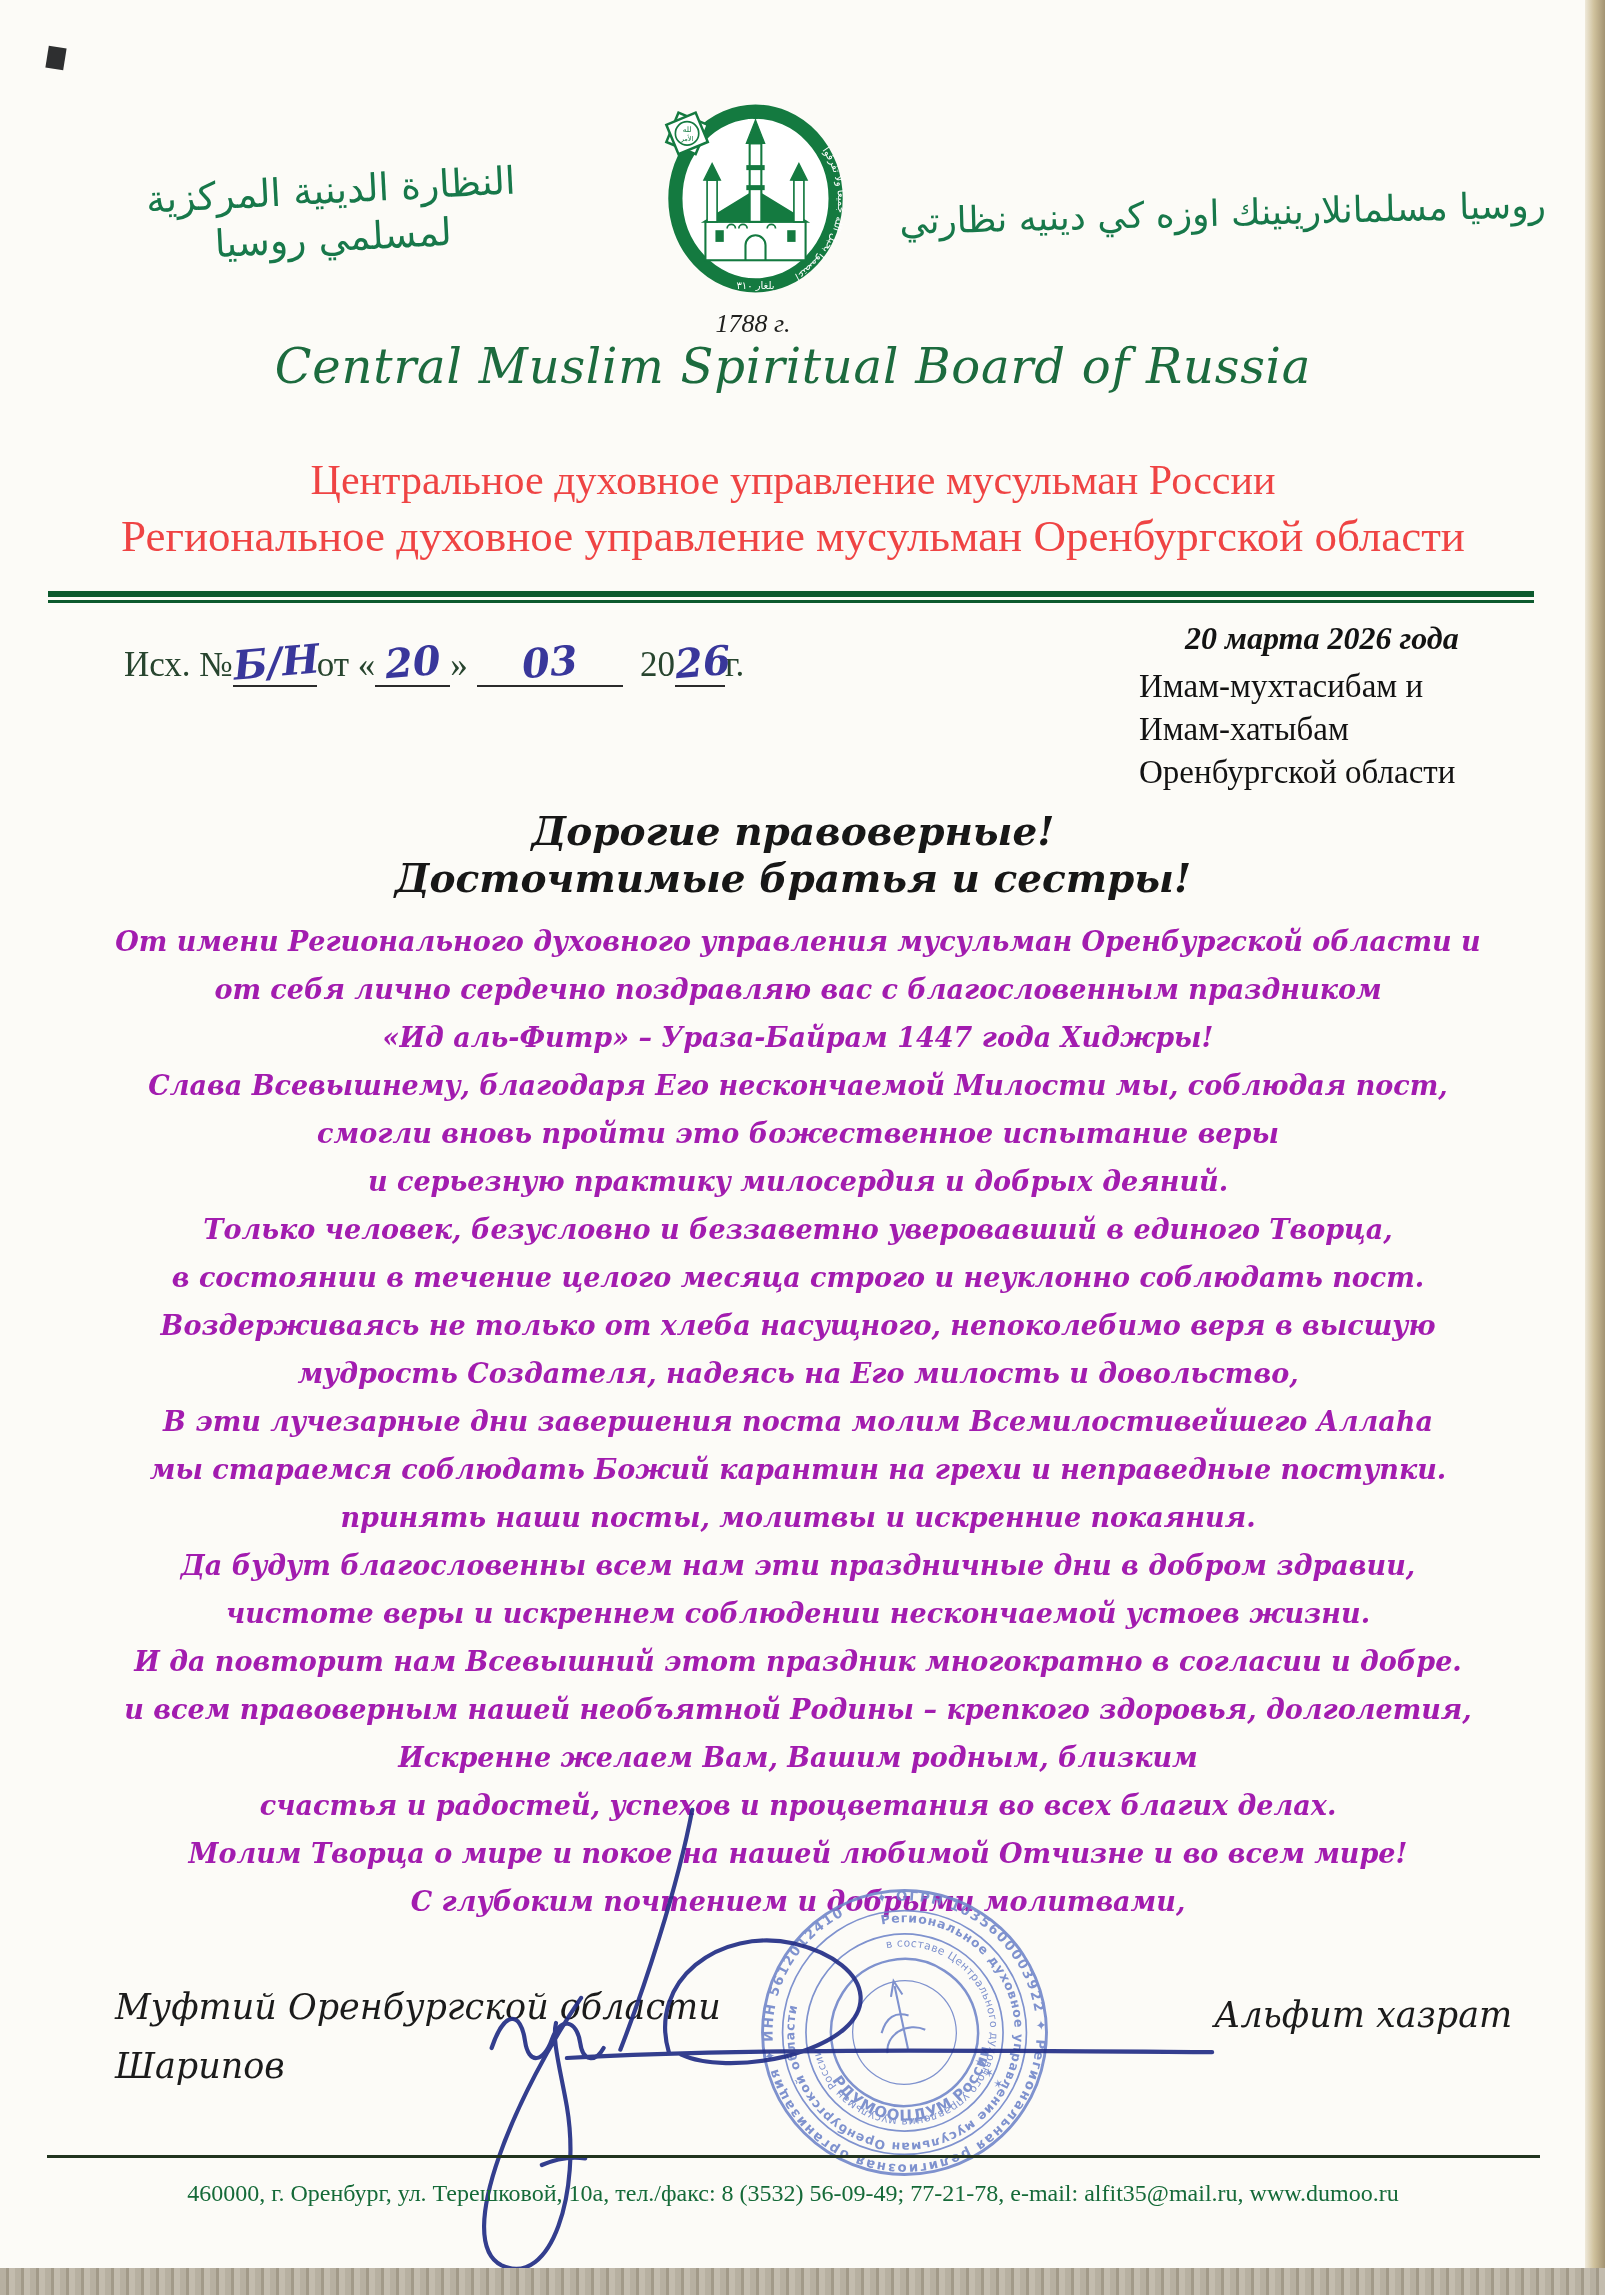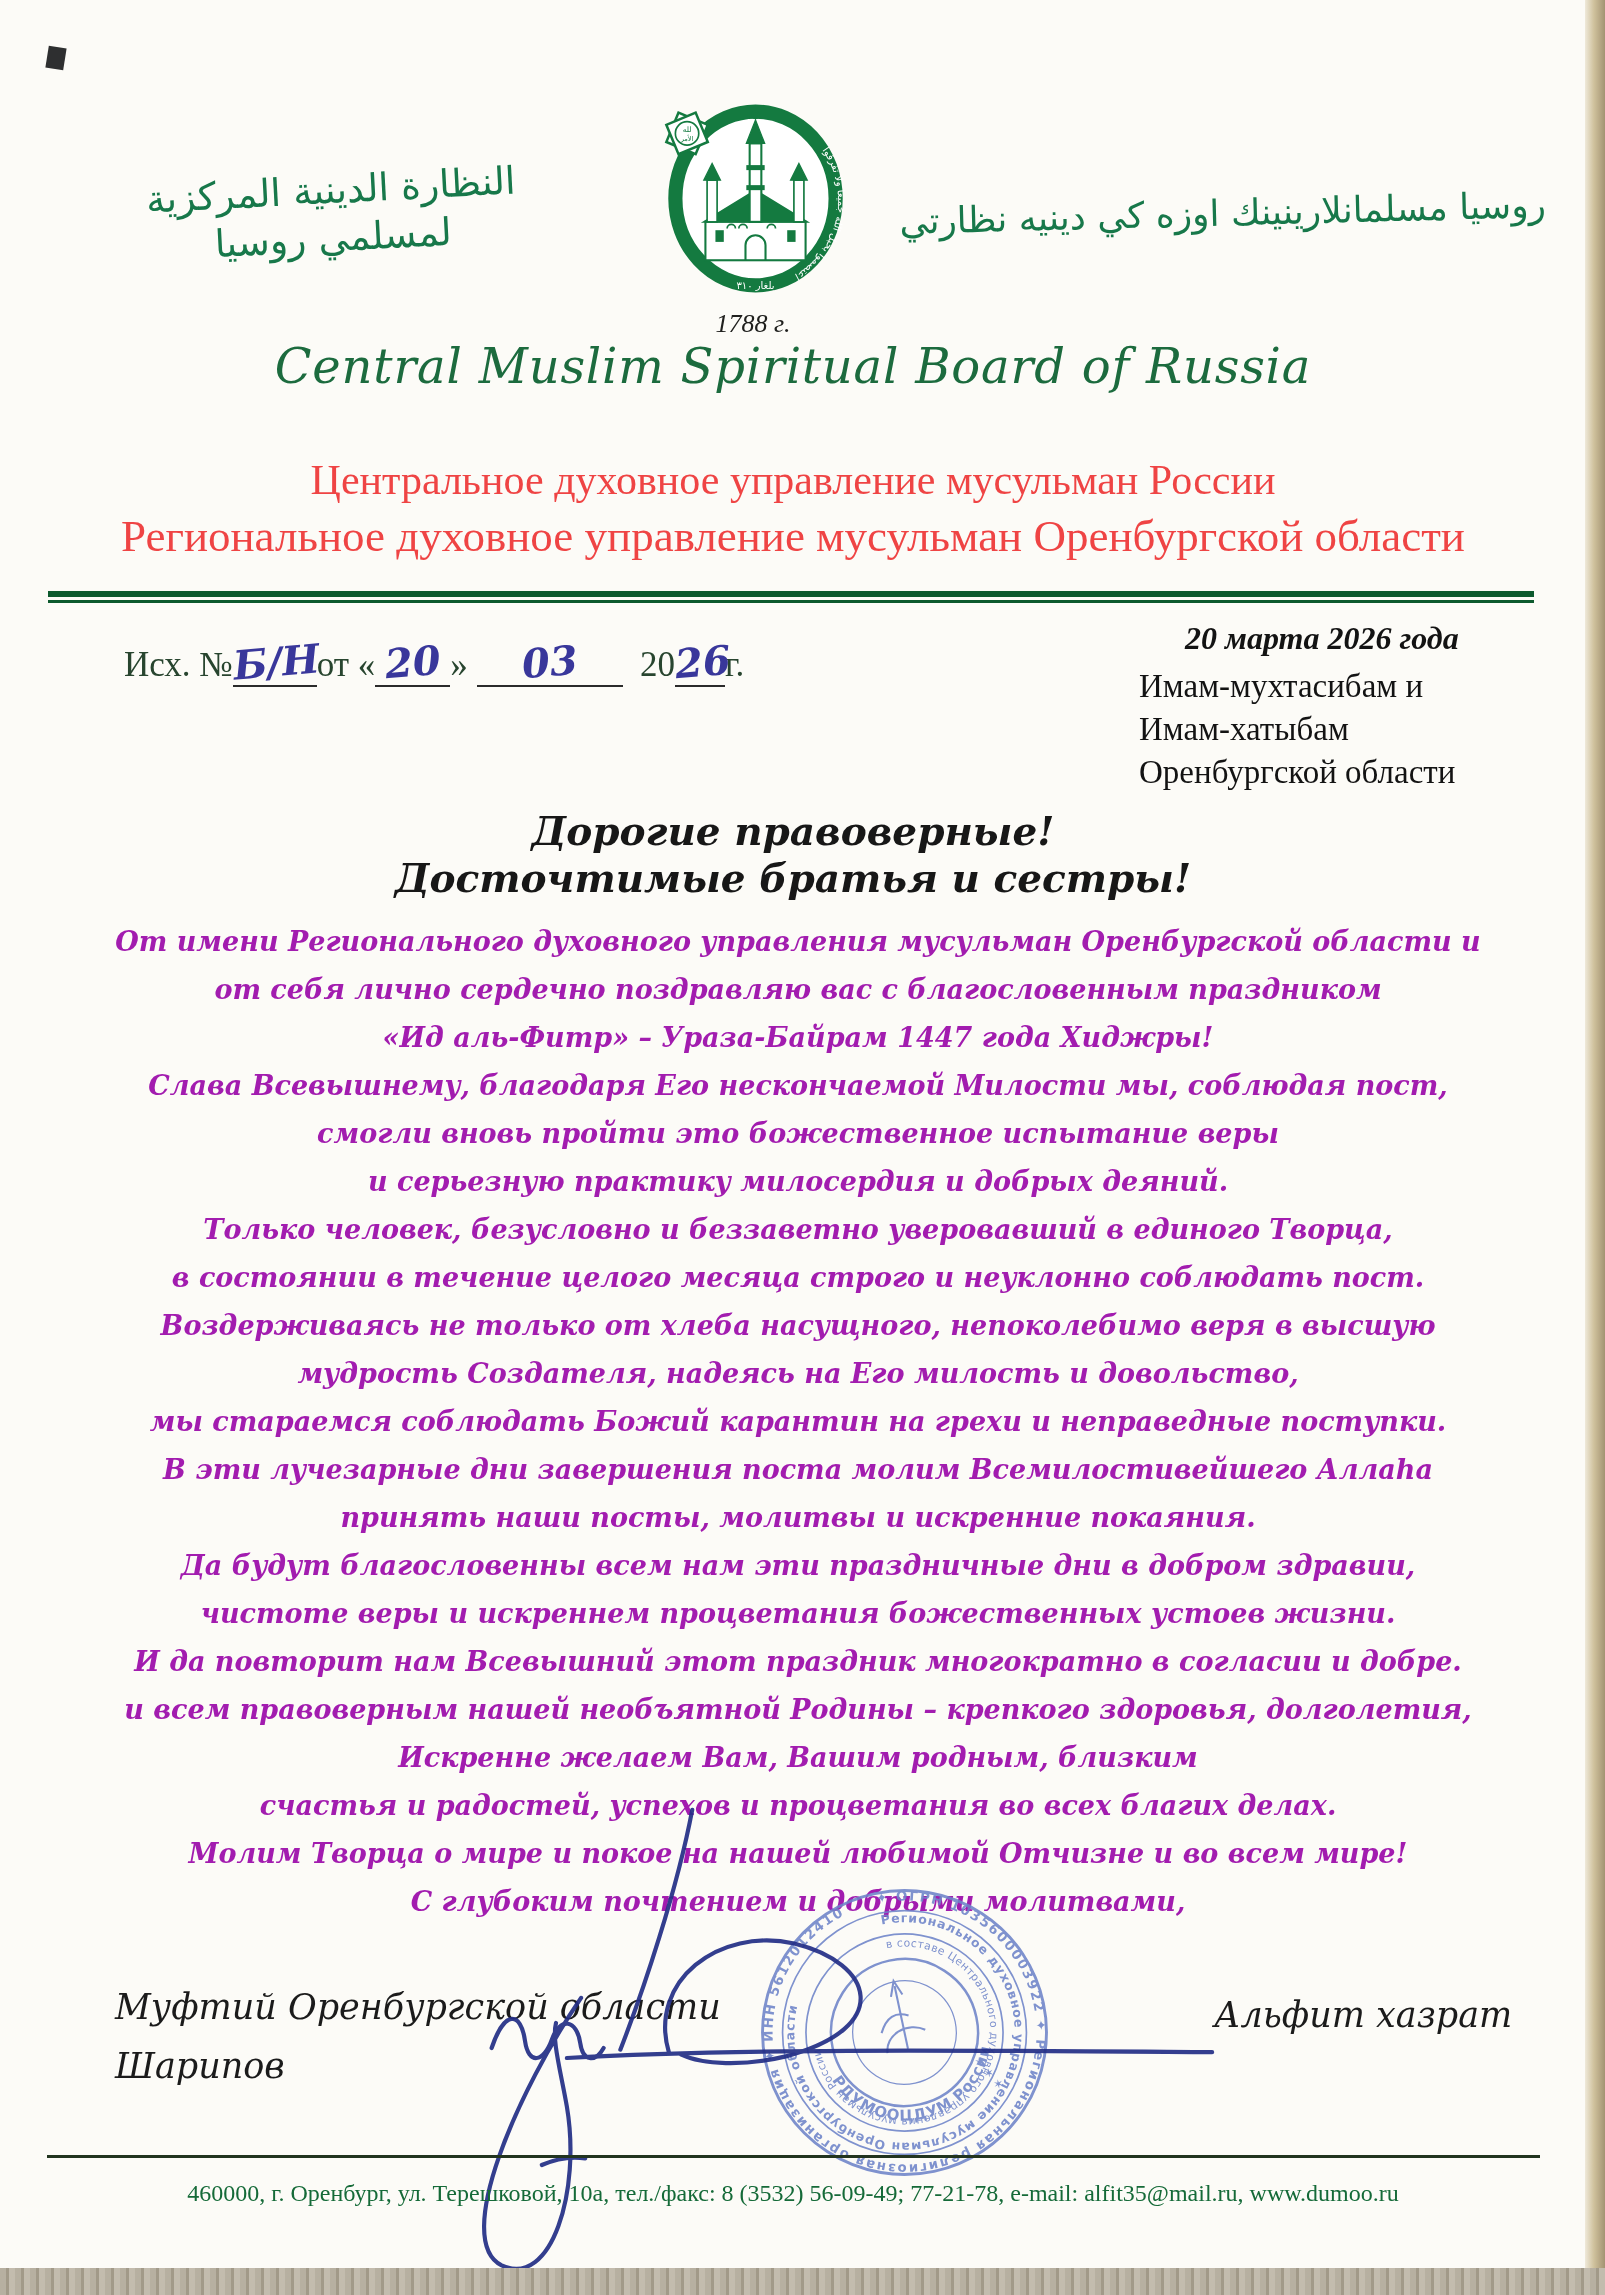--- a/index.html
+++ b/index.html
@@ -136,25 +136,25 @@
       <div>От имени Регионального духовного управления мусульман Оренбургской области и</div>
       <div>от себя лично сердечно поздравляю вас с благословенным праздником</div>
       <div>«Ид аль-Фитр» – Ураза-Байрам 1447 года Хиджры!</div>
       <div>Слава Всевышнему, благодаря Его нескончаемой Милости мы, соблюдая пост,</div>
       <div>смогли вновь пройти это божественное испытание веры</div>
       <div>и серьезную практику милосердия и добрых деяний.</div>
       <div>Только человек, безусловно и беззаветно уверовавший в единого Творца,</div>
       <div>в состоянии в течение целого месяца строго и неуклонно соблюдать пост.</div>
       <div>Воздерживаясь не только от хлеба насущного, непоколебимо веря в высшую</div>
       <div>мудрость Создателя, надеясь на Его милость и довольство,</div>
+      <div>В эти лучезарные дни завершения поста молим Всемилостивейшего Аллаhа</div>
       <div>мы стараемся соблюдать Божий карантин на грехи и неправедные поступки.</div>
-      <div>В эти лучезарные дни завершения поста молим Всемилостивейшего Аллаhа</div>
       <div>принять наши посты, молитвы и искренние покаяния.</div>
       <div>Да будут благословенны всем нам эти праздничные дни в добром здравии,</div>
-      <div>чистоте веры и искреннем процветания божественных устоев жизни.</div>
+      <div>чистоте веры и искреннем соблюдении нескончаемой устоев жизни.</div>
       <div>И да повторит нам Всевышний этот праздник многократно в согласии и добре.</div>
       <div>и всем правоверным нашей необъятной Родины – крепкого здоровья, долголетия,</div>
       <div>Искренне желаем Вам, Вашим родным, близким</div>
       <div>счастья и радостей, успехов и процветания во всех благих делах.</div>
       <div>Молим Творца о мире и покое на нашей любимой Отчизне и во всем мире!</div>
       <div>С глубоким почтением и добрыми молитвами,</div>
     </div>
 
   <div class="sig-left">
     <div>Муфтий Оренбургской области</div>

